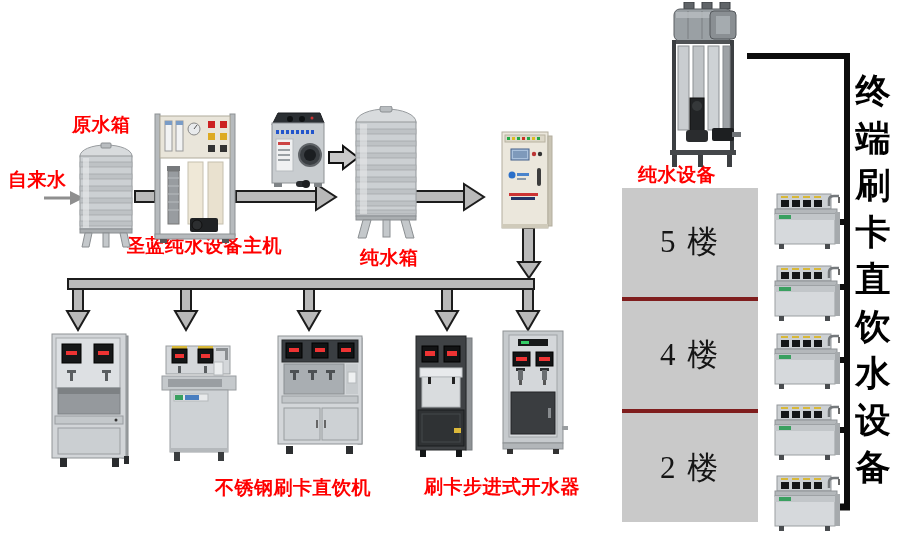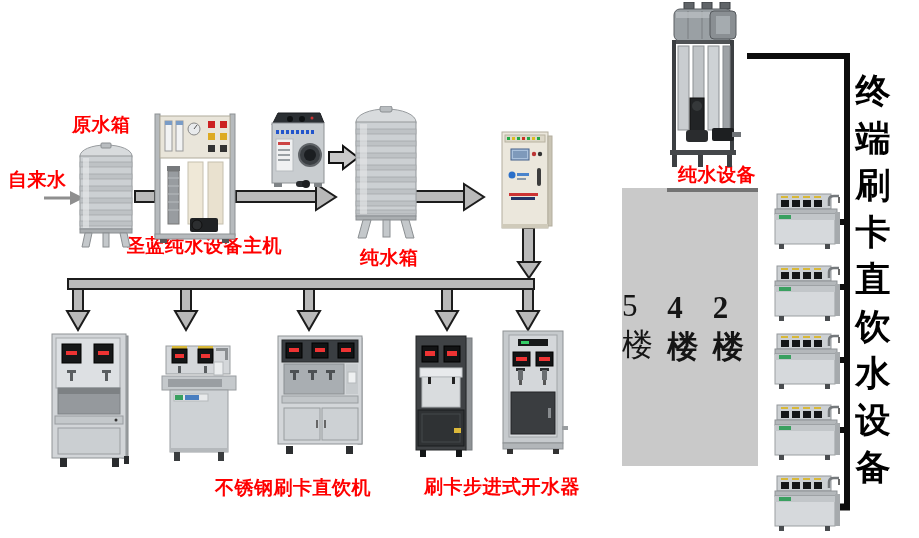--- a/index.html
+++ b/index.html
@@ -6,29 +6,29 @@
   .canvas{
     position:relative;width:919px;height:538px;background:#ffffff;overflow:hidden;
     font-family:"Liberation Sans","DejaVu Sans",sans-serif;
   }
   .abs{position:absolute;}
   .red-label{
     position:absolute;color:var(--label-red,#ff0000);font-weight:bold;
     font-size:19px;line-height:1.1;white-space:nowrap;letter-spacing:0.5px;
   }
   .floors{
-    position:absolute;left:622px;top:188px;width:136px;height:278px;
-    background:var(--floor-bg,#c9c9c9);display:flex;
+    position:absolute;left:622px;top:188px;width:136px;height:334px;
+    background:var(--floor-bg,#c9c9c9);display:flex;flex-direction:column;
   }
   .floor-row{
     flex:1;display:flex;align-items:center;justify-content:center;
     font-family:"Liberation Serif","DejaVu Serif",serif;
     font-size:31px;color:#151515;letter-spacing:2px;
   }
-  .floor-row + .floor-row{border-top:4px solid #737373;font-weight:bold;}
+  .floor-row + .floor-row{border-top:4px solid #7f1d1d;}
   .vtitle{
     position:absolute;left:852px;top:67px;width:42px;display:flex;flex-direction:column;
   }
   .vtitle .ch{
     height:47px;line-height:47px;text-align:center;font-size:35px;font-weight:bold;color:#000;
   }
   svg{display:block;}
   .overlay{position:absolute;left:0;top:0;pointer-events:none;}
 </style>
 </head>
@@ -86,21 +86,21 @@
       <line x1="824" y1="507" x2="850" y2="507" stroke-width="7"></line>
     </g>
   </svg>
 
   <div class="red-label" style="left:8px;top:170px">自来水</div>
   <div class="red-label" style="left:72px;top:115px">原水箱</div>
   <div class="red-label" style="left:126px;top:236px">圣蓝纯水设备主机</div>
   <div class="red-label" style="left:360px;top:248px">纯水箱</div>
   <div class="red-label" style="left:215px;top:478px">不锈钢刷卡直饮机</div>
   <div class="red-label" style="left:424px;top:477px">刷卡步进式开水器</div>
-  <div class="red-label" style="left:678px;top:165px">纯水设备</div>
+  <div class="red-label" style="left:638px;top:165px">纯水设备</div>
 
   <svg class="abs" style="left:78px;top:142px" width="56" height="106" viewBox="0 0 56 106">
     <ellipse cx="28" cy="14" rx="26" ry="11" fill="#d8dbdd" stroke="#989c9f"></ellipse>
     <rect x="23" y="1" width="10" height="5" rx="1" fill="#b9bdc0" stroke="#8a8e91"></rect>
     <rect x="2" y="14" width="52" height="73" fill="#ccd0d3" stroke="#93979a"></rect>
     <g fill="#bec2c5" stroke="#a0a4a7" stroke-width="0.7">
       <rect x="2" y="20" width="52" height="5"></rect>
         <rect x="2" y="32" width="52" height="5"></rect>
       <rect x="2" y="44" width="52" height="5"></rect>
         <rect x="2" y="56" width="52" height="5"></rect>

